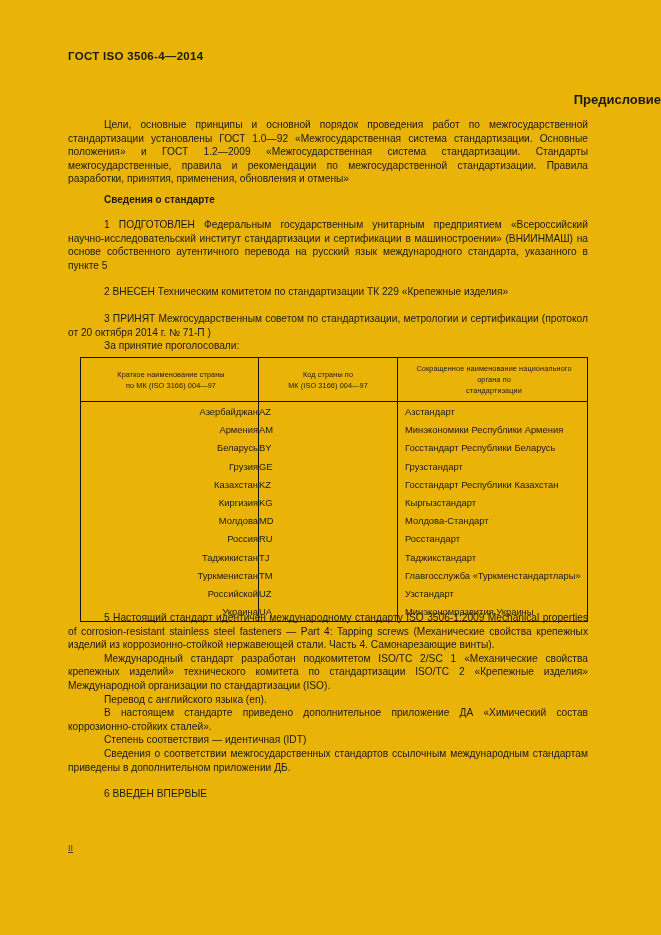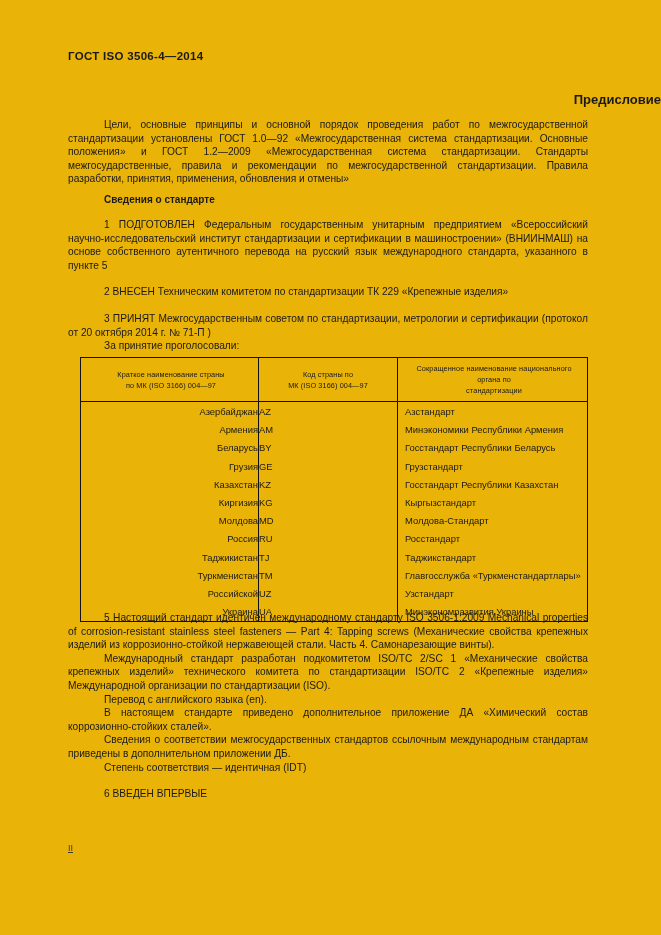--- a/index.html
+++ b/index.html
@@ -216,21 +216,21 @@
         </tr>
       </tbody>
   </table>
 
   <div class="after-table">
 
     <p class="para gap">5 Настоящий стандарт идентичен международному стандарту ISO 3506-1:2009 Mechanical properties of corrosion-resistant stainless steel fasteners — Part 4: Tapping screws (Механические свойства крепежных изделий из коррозионно-стойкой нержавеющей стали. Часть 4. Самонарезающие винты).</p>
     <p class="para">Международный стандарт разработан подкомитетом ISO/TC 2/SC 1 «Механические свойства крепежных изделий» технического комитета по стандартизации ISO/TC 2 «Крепежные изделия» Международной организации по стандартизации (ISO).</p>
     <p class="para">Перевод с английского языка (en).</p>
     <p class="para">В настоящем стандарте приведено дополнительное приложение ДА «Химический состав коррозионно-стойких сталей».</p>
+    <p class="para">Степень соответствия — идентичная (IDT)</p>
     <p class="para">Сведения о соответствии межгосударственных стандартов ссылочным международным стандартам приведены в дополнительном приложении ДБ.</p>
-    <p class="para">Степень соответствия — идентичная (IDT)</p>
 
     <p class="para gap">6  ВВЕДЕН ВПЕРВЫЕ</p>
   </div>
 
   <div class="page-number">II</div>
 
 </div>
 
 </body></html>

